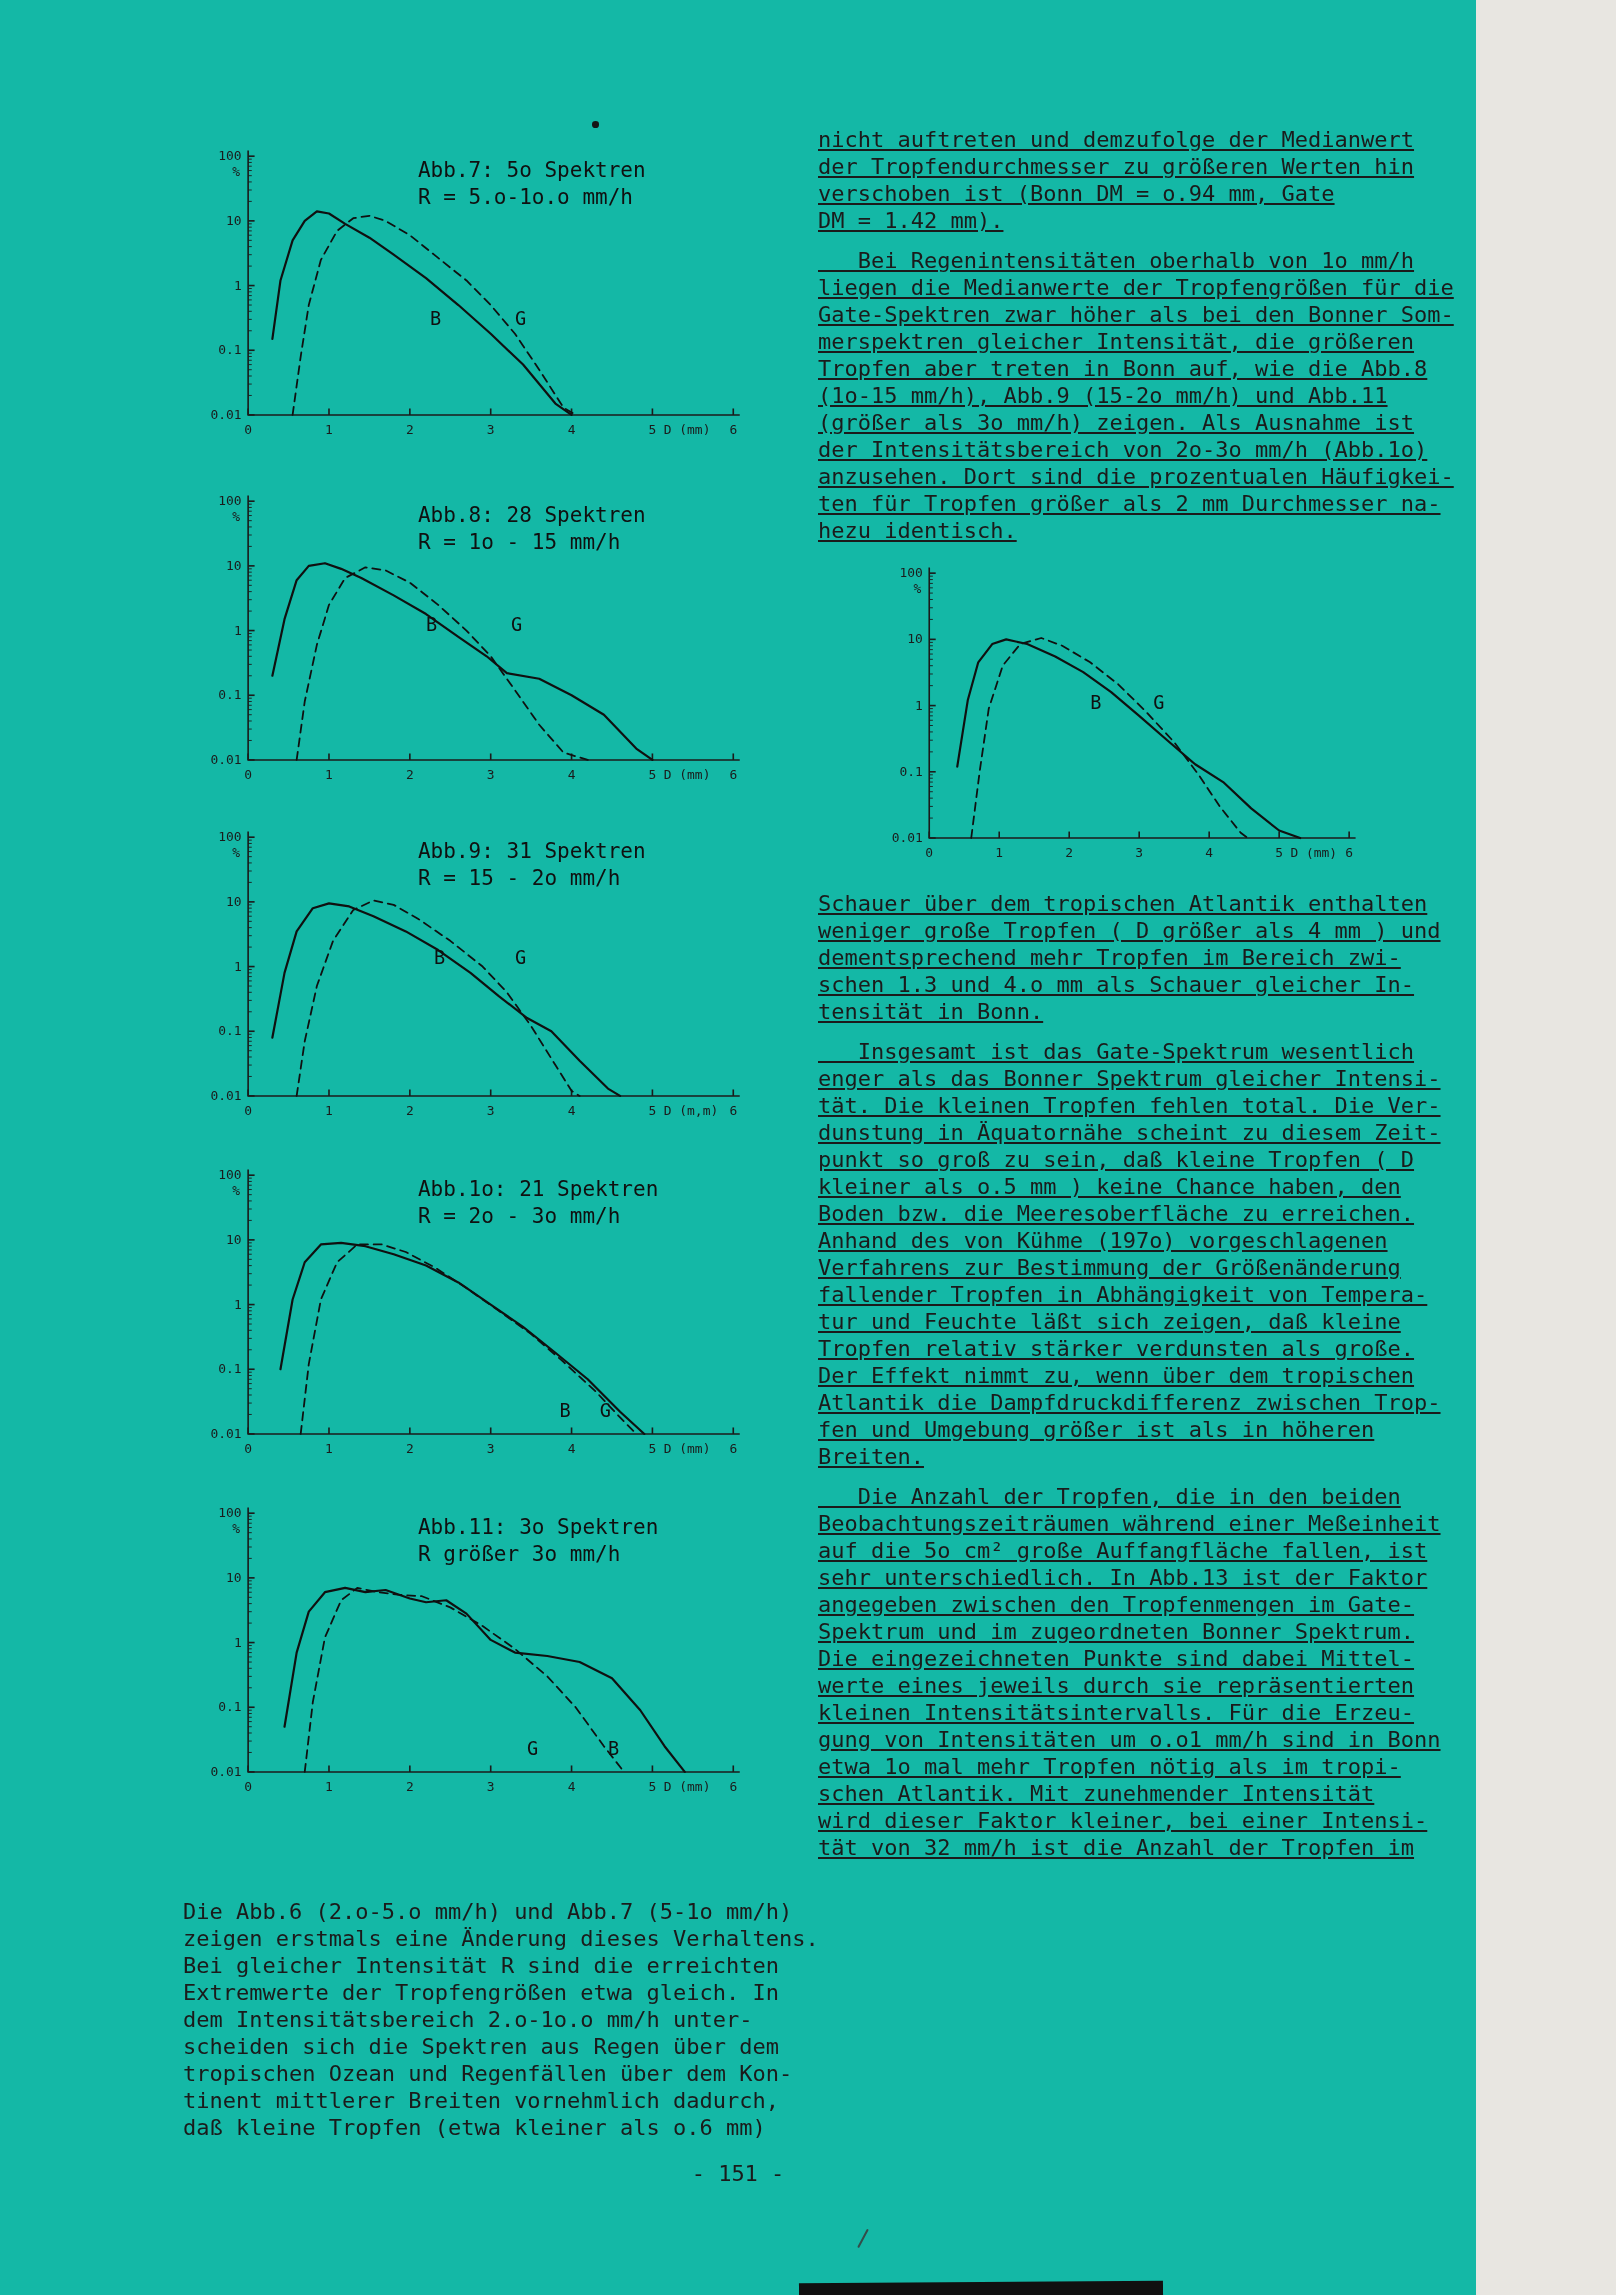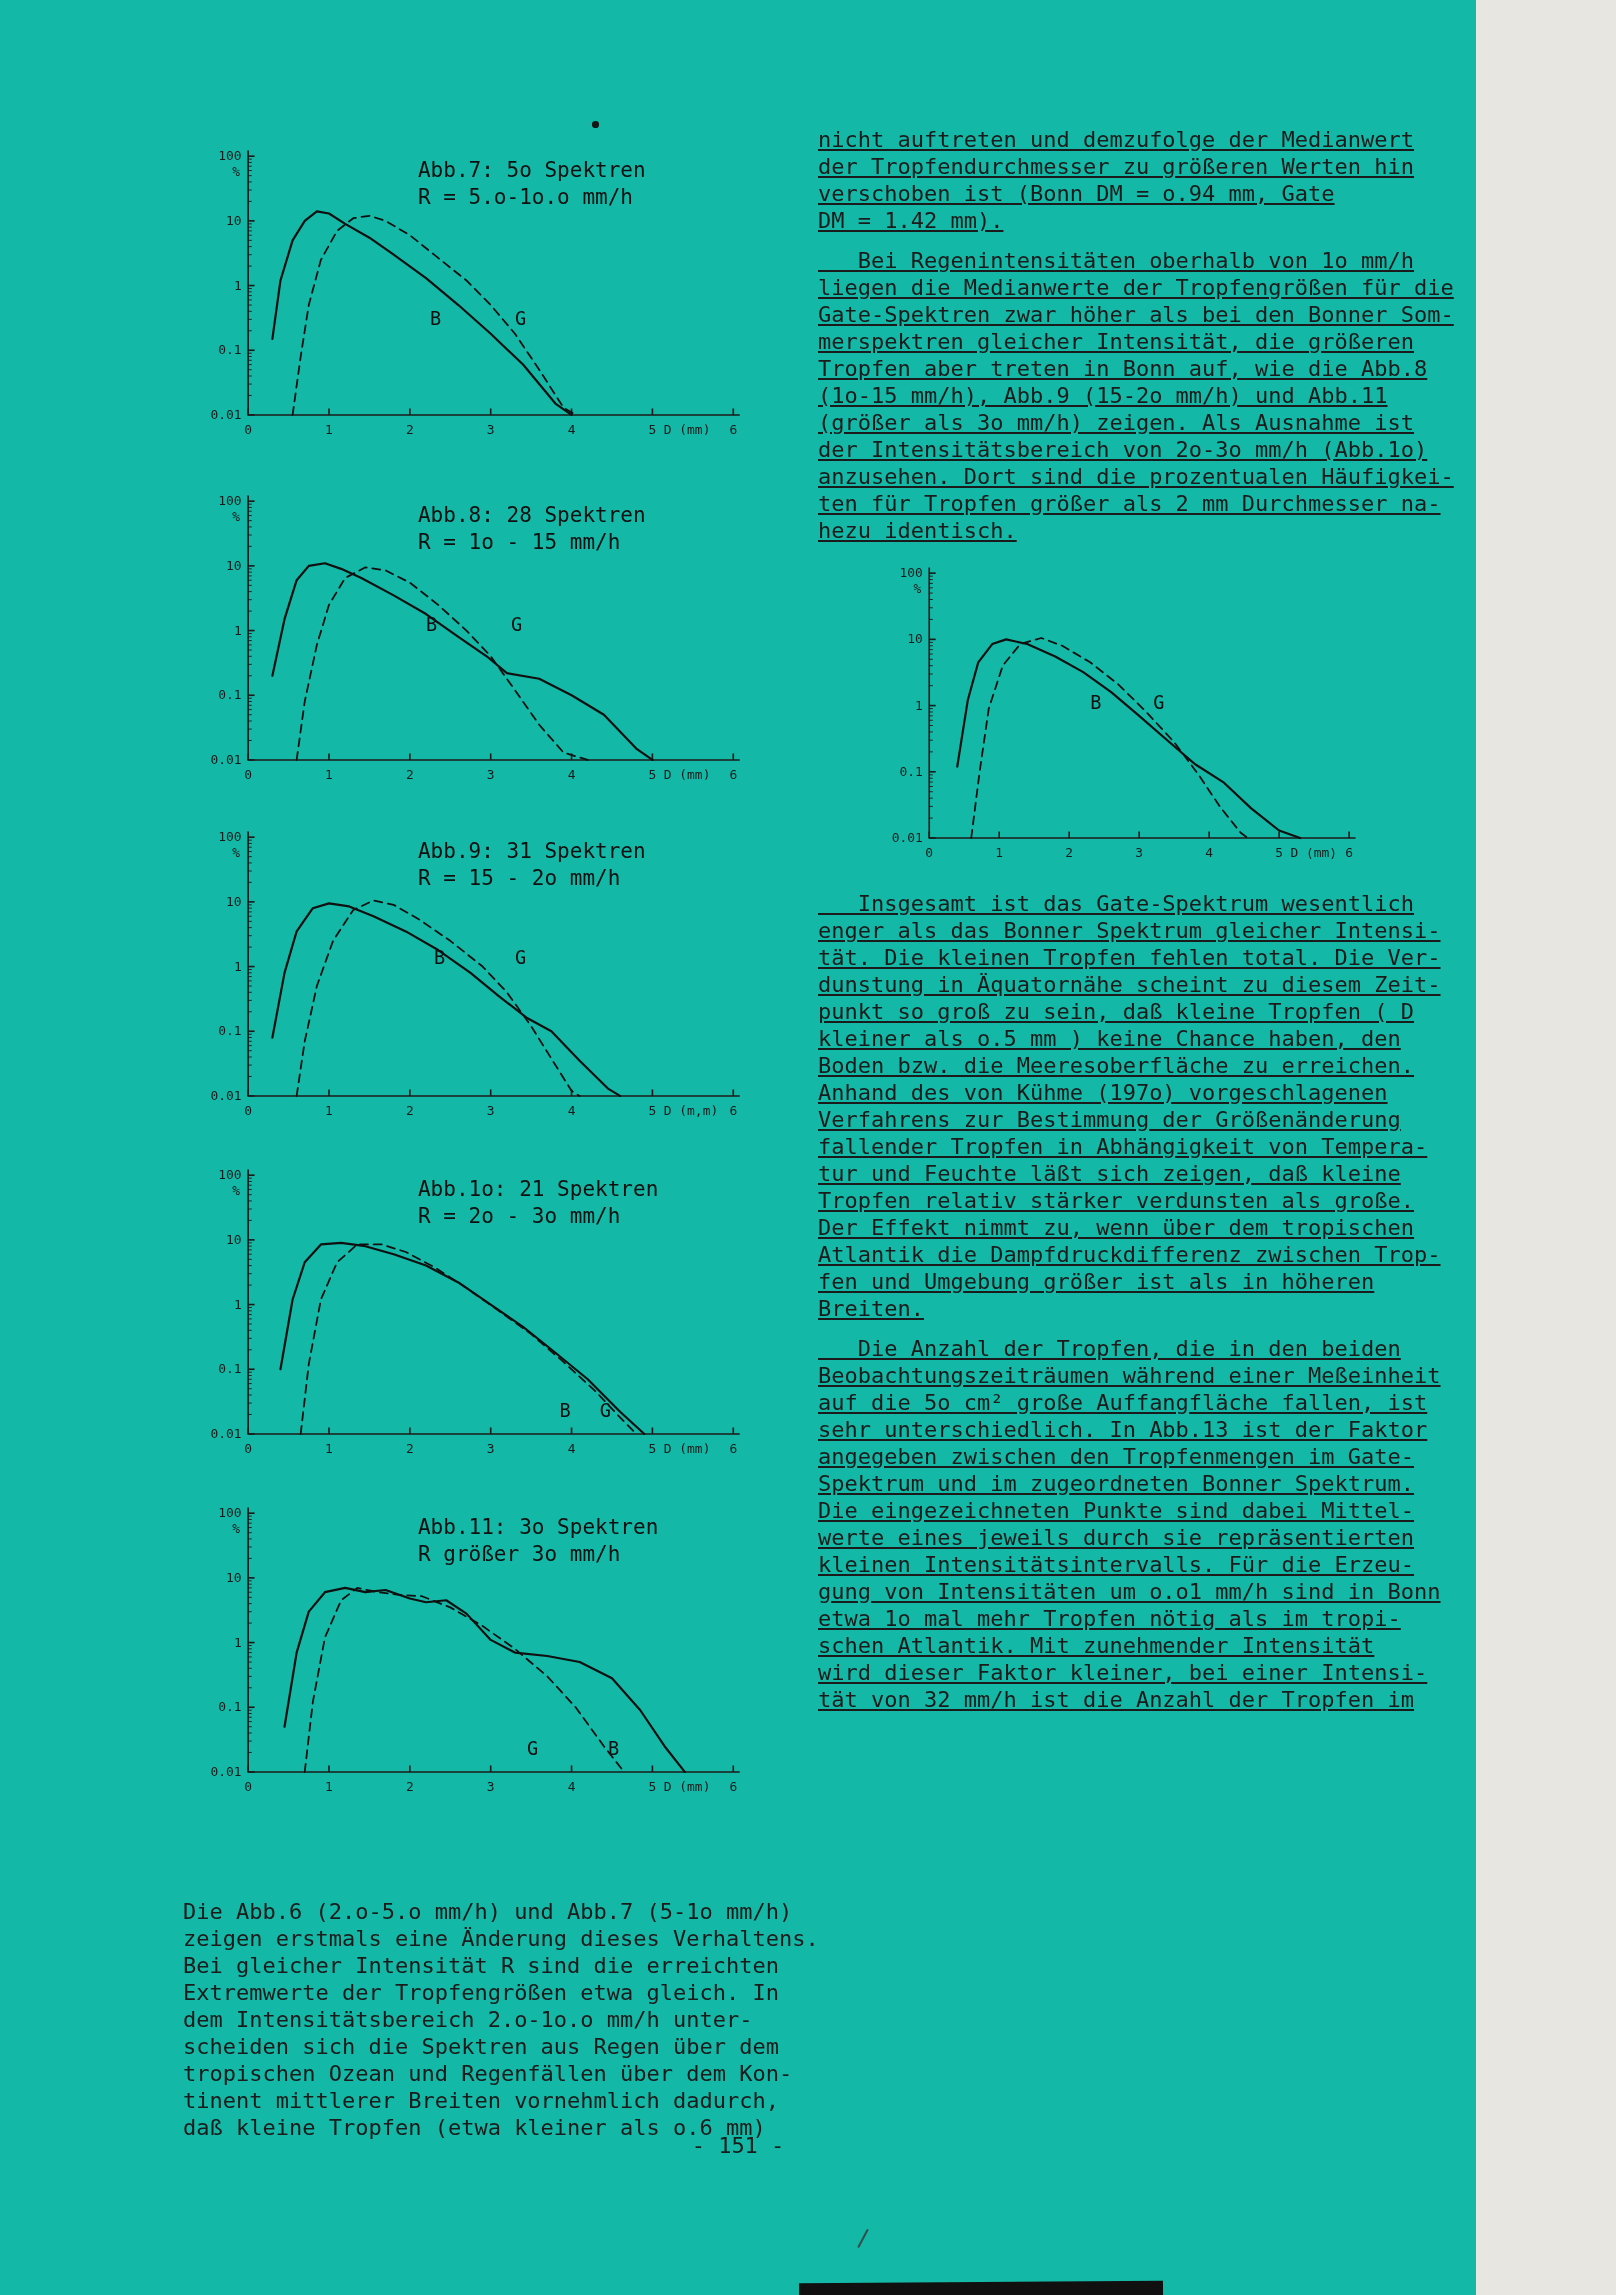--- a/index.html
+++ b/index.html
@@ -10,20 +10,21 @@
     background:#14b8a6;
     overflow:hidden;
     font-family:"DejaVu Sans Mono","Liberation Mono",monospace;
     color:#1b1b1b;
   }
   .mono {
     font-family:"DejaVu Sans Mono","Liberation Mono",monospace;
     font-size:22px; line-height:27px;
     color:#1b1b1b;
     white-space:pre;
+    margin-top:28px;
   }
   .para { margin:0 0 13px 0; }
   figure { margin:0; padding:0; }
   .fig { position:absolute; left:198px; }
   .fig7  { top:140px; }
   .fig8  { top:485px; }
   .fig9  { top:821px; }
   .fig10 { top:1159px; }
   .fig11 { top:1497px; }
   .left-para { position:absolute; left:155px; top:1898px; width:679px;margin-left:28px; }
@@ -489,20 +490,25 @@
           <text x="582" y="372" class="tick" text-anchor="middle">6</text>
           <text x="509.33333333333337" y="372" class="tick" text-anchor="start">D (mm)</text>
           <path d="M96.7 259.5 L109.7 177.5 L122.7 130.4 L140.0 107.8 L157.3 102.0 L183.3 107.8 L218.0 123.3 L252.7 142.6 L287.3 167.3 L322.0 196.7 L356.7 226.9 L391.3 256.7 L426.0 278.7 L460.7 311.3 L495.3 338.7 L521.3 348.0" class="curve solid"></path>
           <text x="261.3333333333333" y="187.75211422597536" class="curve-label">B</text>
           <path d="M114.0 348.0 L124.4 266.0 L135.7 187.8 L153.0 134.6 L174.7 107.8 L200.7 100.3 L226.7 109.9 L261.3 130.4 L296.0 157.6 L330.7 191.9 L365.3 229.3 L395.7 269.8 L421.7 308.9 L447.7 341.5 L456.3 348.0" class="curve dashed"></path>
           <text x="339.3333333333333" y="187.75211422597536" class="curve-label">G</text>
         </svg>
     </figure>
 
 
+    <p class="mono para">Schauer über dem tropischen Atlantik enthalten
+weniger große Tropfen ( D größer als 4 mm ) und
+dementsprechend mehr Tropfen im Bereich zwi-
+schen 1.3 und 4.o mm als Schauer gleicher In-
+tensität in Bonn.</p>
     <p class="mono para">   Insgesamt ist das Gate-Spektrum wesentlich
 enger als das Bonner Spektrum gleicher Intensi-
 tät. Die kleinen Tropfen fehlen total. Die Ver-
 dunstung in Äquatornähe scheint zu diesem Zeit-
 punkt so groß zu sein, daß kleine Tropfen ( D
 kleiner als o.5 mm ) keine Chance haben, den
 Boden bzw. die Meeresoberfläche zu erreichen.
 Anhand des von Kühme (197o) vorgeschlagenen
 Verfahrens zur Bestimmung der Größenänderung
 fallender Tropfen in Abhängigkeit von Tempera-

